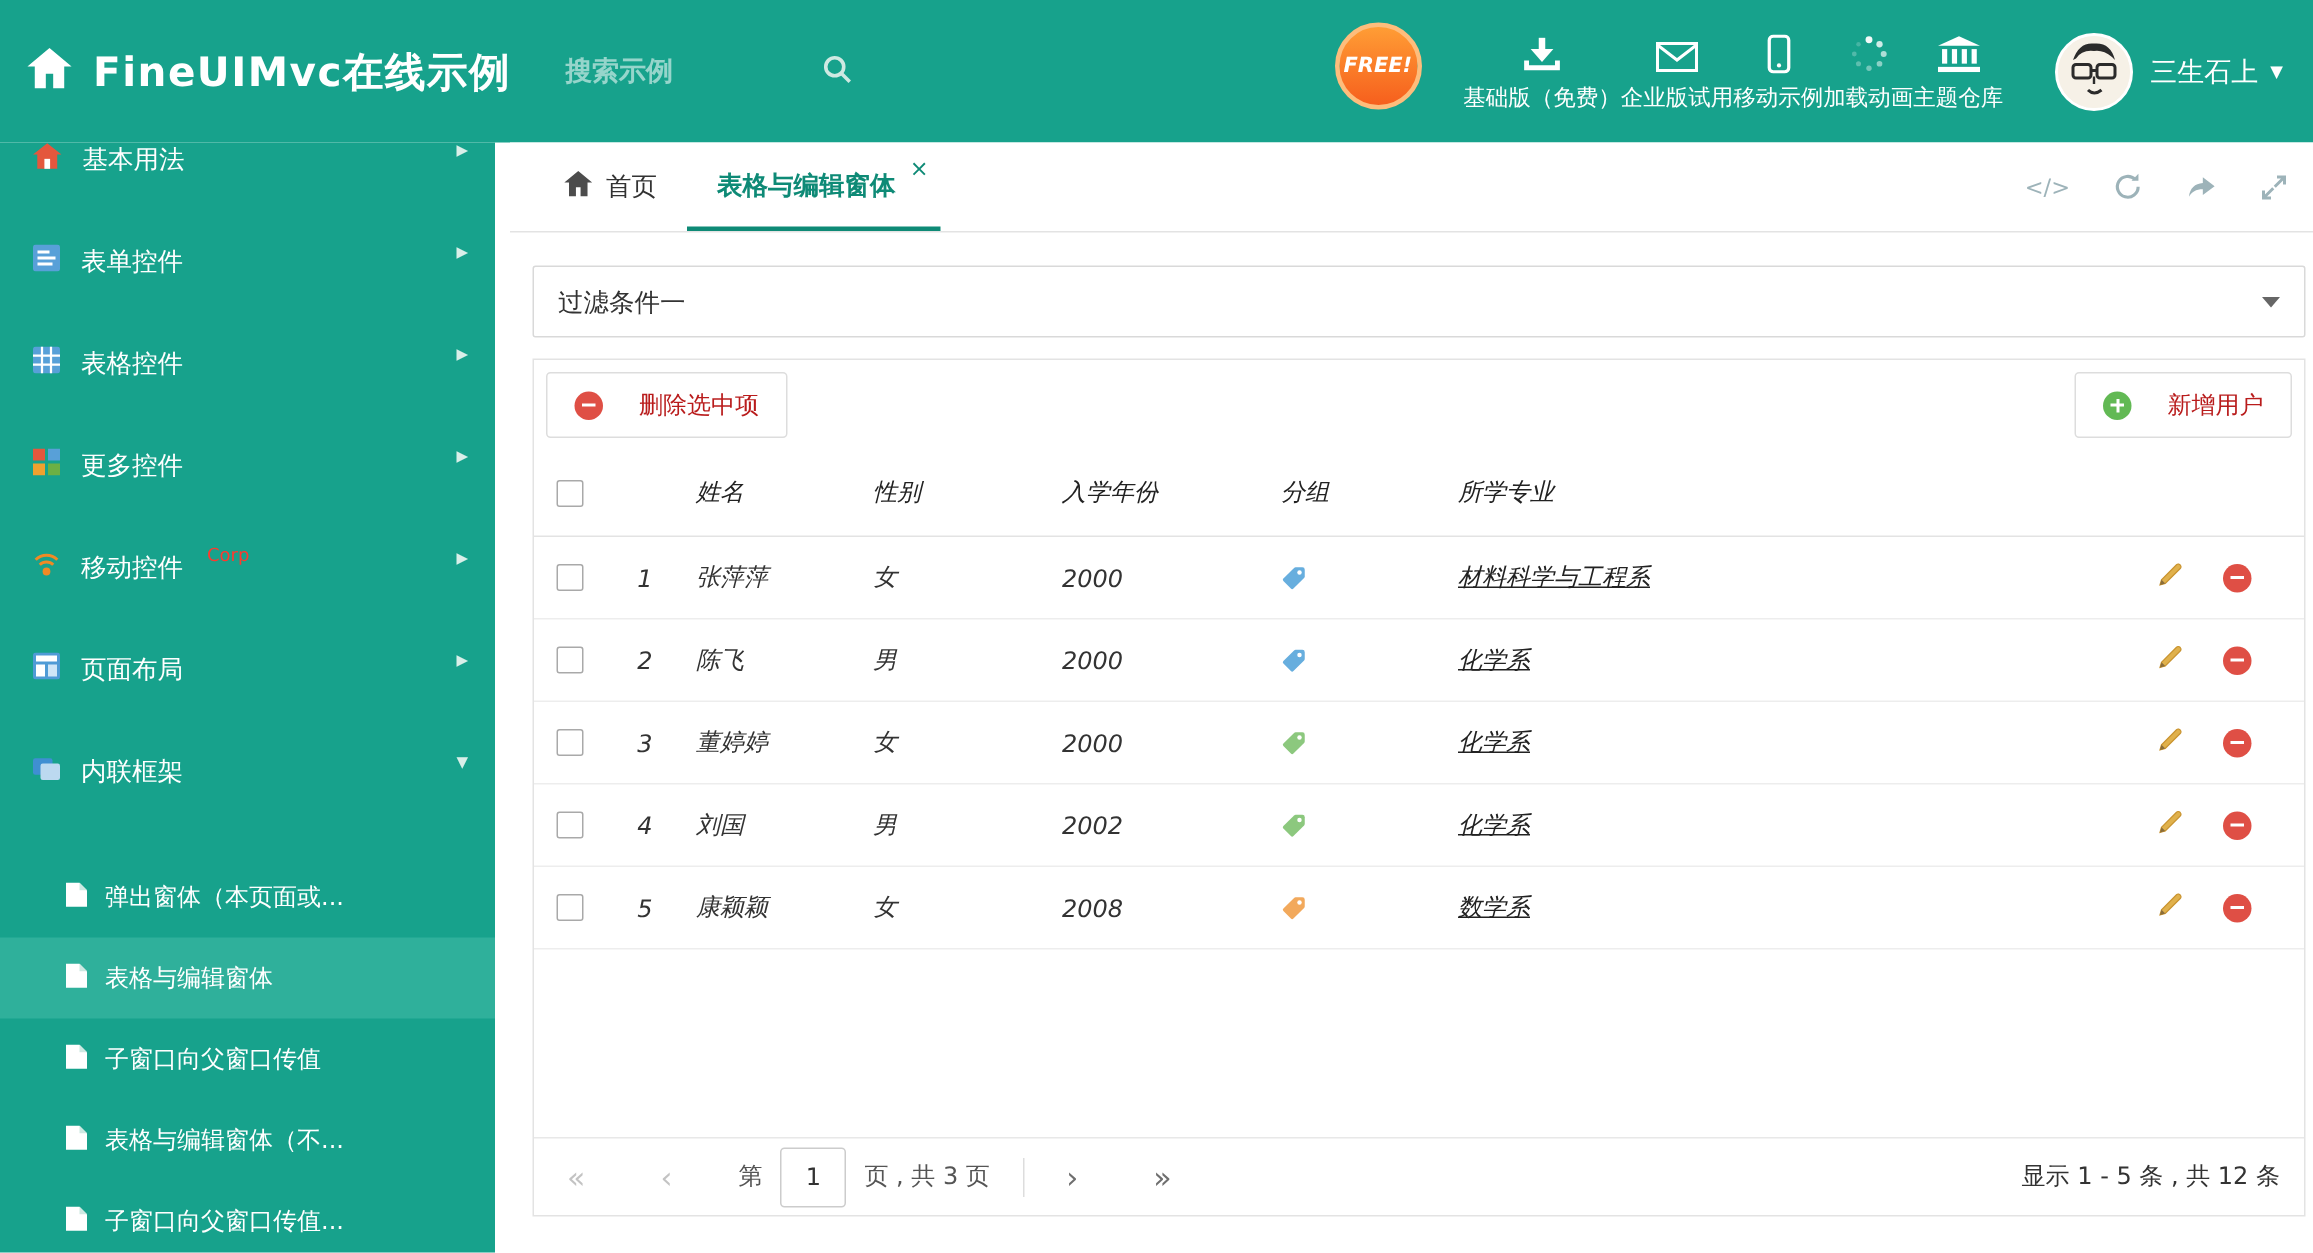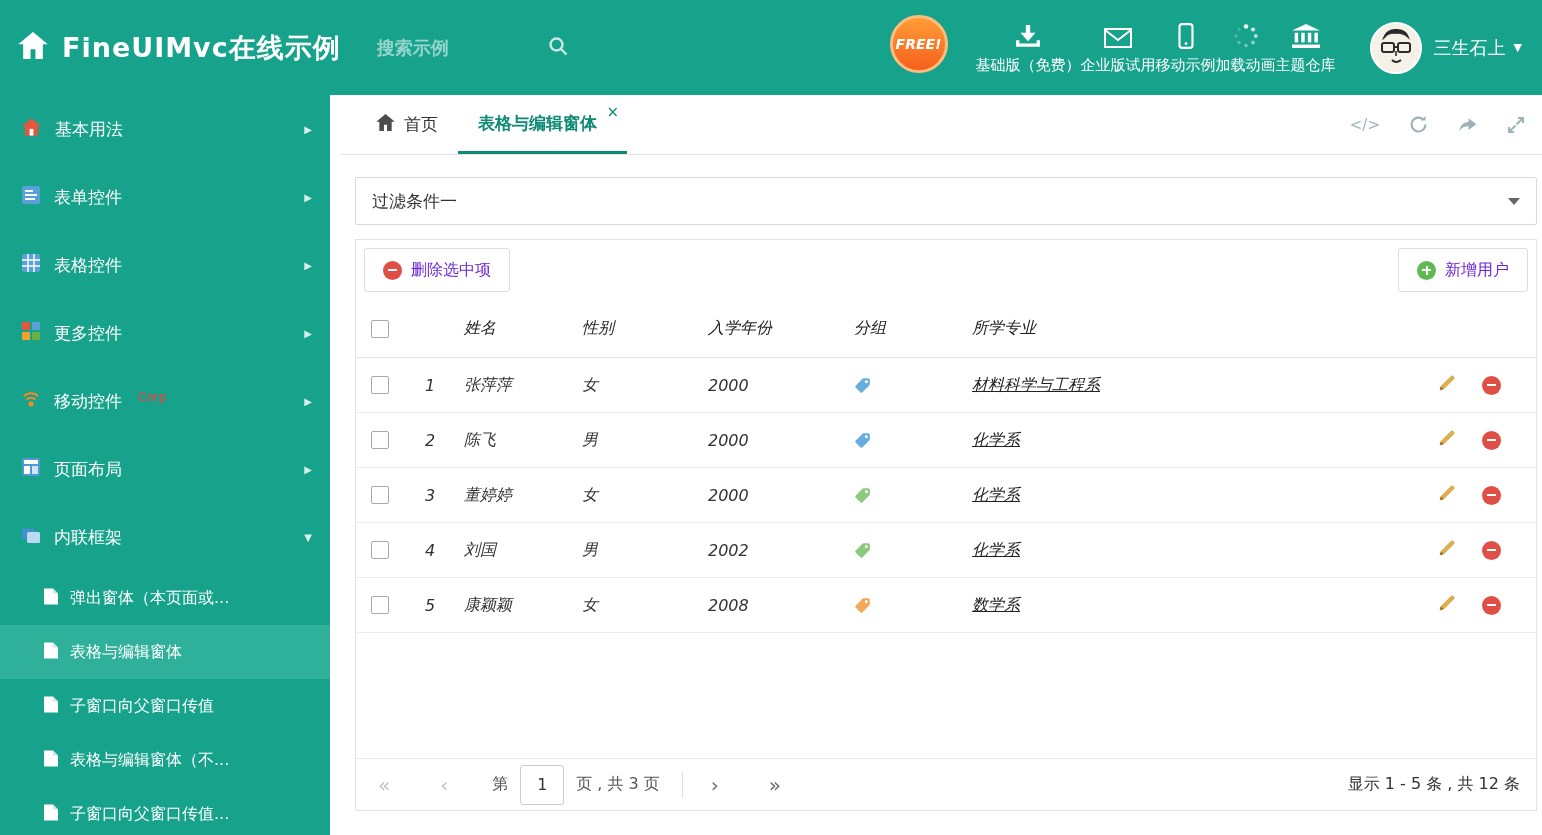--- a/index.html
+++ b/index.html
@@ -25,21 +25,21 @@
     font-size:14px; font-weight:bold; font-style:italic; color:#fff; }
   .user-box { display:flex; align-items:center; gap:12px; margin-left:34px; padding-right:20px; }
   .avatar { width:52px; height:52px; border-radius:50%; background:#f6f1e7;
     border:2px solid #fff; overflow:hidden; }
   .user-name { font-size:18px; display:flex; align-items:center; gap:8px; }
   .user-caret { font-size:11px; }
 
   
   .sidebar { position:absolute; top:95px; left:0; width:330px; height:740px;
     background:var(--teal); color:#fff; }
-  .side-item { height:68px; display:flex; align-items:center; gap:14px;
+  .side-item { height:68px; display:flex; gap:14px;
     padding:0 18px 0 22px; font-size:17px; cursor:pointer; }
   .side-item .chev { margin-left:auto; font-size:10px; color:#d9efe9; }
   .corp-badge { color:#ff392e; font-size:12px; margin-left:2px; position:relative; top:-4px; }
   .side-sub { height:54px; display:flex; align-items:center; gap:12px;
     padding-left:44px; font-size:16px; cursor:pointer; white-space:nowrap; }
   .side-sub.active { background:var(--teal-sel); }
 
   
   .main { position:absolute; top:95px; left:340px; width:1212px; height:728px; background:#fff; }
   .tabbar { height:60px; border-bottom:1px solid #e3e3e3; display:flex;
@@ -63,23 +63,23 @@
   .search-box input::placeholder { color:#999; }
   .select-box { flex:1; height:48px; border:1px solid #d9d9d9; border-radius:2px;
     display:flex; align-items:center; padding:0 16px; font-size:17px; color:#333;
     cursor:pointer; background:#fff; }
   .select-caret { margin-left:auto; width:0; height:0; border-left:6px solid transparent;
     border-right:6px solid transparent; border-top:7px solid #666; }
 
   .panel { margin-top:14px; height:572px; border:1px solid #e3e3e3;
     display:flex; flex-direction:column; }
   .toolbar { display:flex; padding:8px; }
-  .btn { height:44px; display:inline-flex; align-items:center; gap:9px;
+  .btn { height:44px; display:inline-flex; align-items:center; gap:24px;
     border:1px solid #ddd; border-radius:3px; background:#fff; padding:0 18px;
-    font-size:16px; color:#6d28d9; cursor:pointer; font-family:inherit;justify-content:center; }
+    font-size:16px; color:#b91c1c; cursor:pointer; font-family:inherit;justify-content:center; }
   .btn-add { margin-left:auto; }
 
   .grid-row { display:grid;
     grid-template-columns:48px 52px 118px 126px 146px 118px 1fr 104px;
     align-items:center; }
   .thead { height:58px; border-bottom:1px solid #e3e3e3; font-size:16px; color:#222; }
   .trow { height:55px; border-bottom:1px solid #ededed; font-size:16px; color:#333; }
   .cell { padding-left:8px;font-style:italic; }
   .cell-num { text-align:center; padding-left:0; }
   .checkbox { width:18px; height:18px; border:1px solid #a9a9a9; border-radius:2px;

